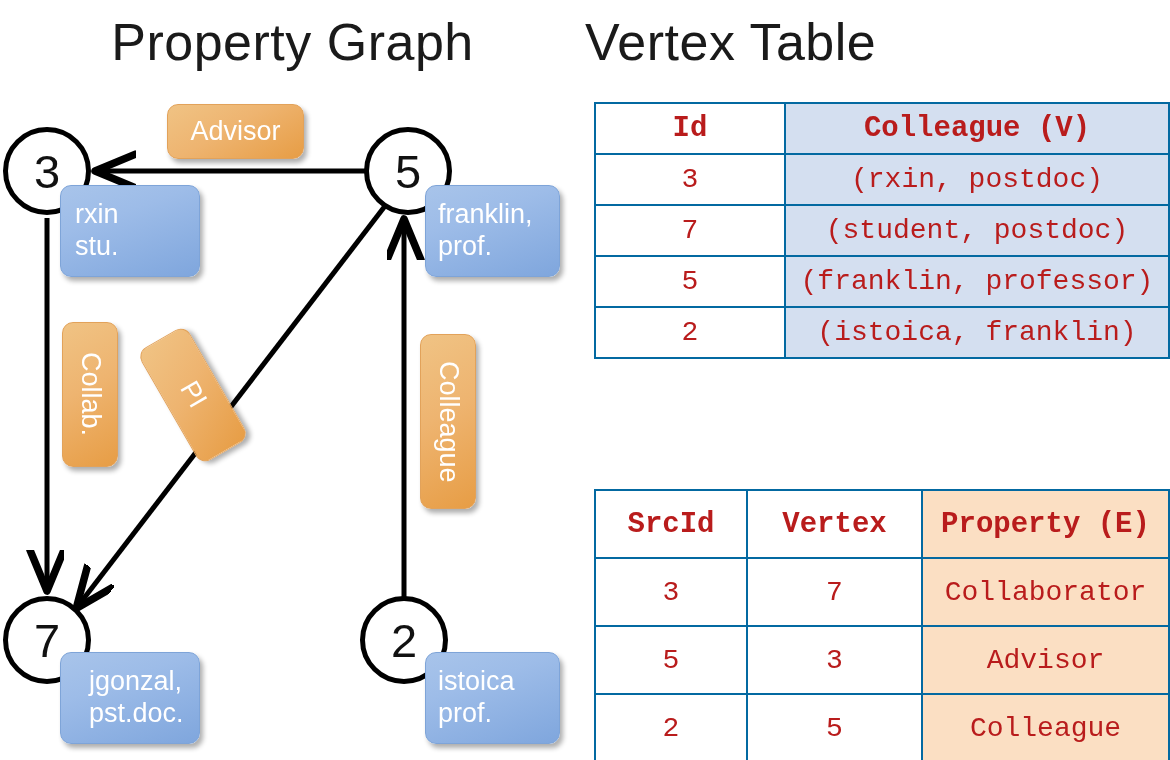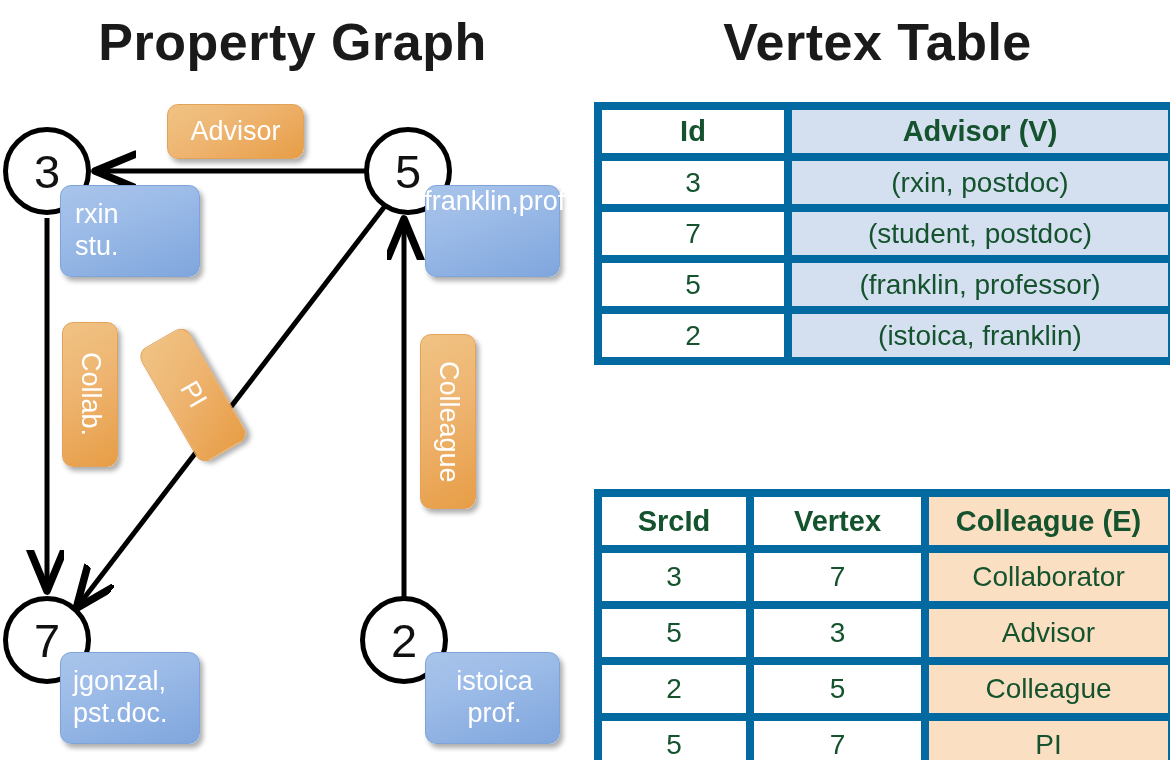--- a/index.html
+++ b/index.html
@@ -8,27 +8,27 @@
     background: #ffffff;
     font-family: "Liberation Sans", sans-serif;
     overflow: hidden;
   }
   #root { position: relative; width: 1170px; height: 760px; }
 
   
   .big-title {
     position: absolute;
     font-family: "Liberation Sans", sans-serif;
-    font-weight: 700;
+    font-weight: 400;
     color: #1a1a1a;
     white-space: nowrap;
     letter-spacing: 0.5px;
   }
   #title-property-graph { left: 0; top: 12px; width: 585px; text-align: center; font-size: 52px; }
-  #title-vertex-table  { left: 585px; top: 12px; width: 585px; text-align: center; font-size: 52px; }
+  #title-vertex-table  { left: 585px; top: 12px; width: 585px; font-size: 52px; }
   #title-edge-table    { left: 585px; top: 402px; width: 585px; text-align: center; font-size: 52px; }
 
   
   #graph-panel { position: absolute; left: 0; top: 0; width: 585px; height: 760px; }
   #graph-svg { position: absolute; left: 0; top: 0; width: 585px; height: 760px; }
 
   .node-circle {
     position: absolute;
     width: 88px; height: 88px;
     border: 5px solid #000;
@@ -66,35 +66,35 @@
   .lbl.vtext { writing-mode: vertical-rl; text-orientation: mixed; }
 
   
   .tbl {
     position: absolute;
     border-collapse: collapse;
     table-layout: fixed;
     background: #fff;
   }
   .tbl td, .tbl th {
-    border: 8px solid #0369a1;
+    border: 2px solid #0369a1;
     text-align: center;
-    font-family: Liberation Sans, sans-serif;
+    font-family: Liberation Mono, monospace;
     font-weight: 300;
-    color: #14532d;
+    color: #b91c1c;
   }
   .tbl .hdr { font-weight: 700; }
 
   #vertex-table { left: 594px; top: 102px; width: 574px; }
   #vertex-table td { height: 51px; font-size: 28px; }
   #vertex-table .col-prop { background: #d4dff0; }
   #vertex-table .hdr { font-size: 29px; }
 
   #edge-table { left: 594px; top: 489px; width: 574px; }
-  #edge-table td { height: 56px; font-size: 28px; }
+  #edge-table td { height: 68px; font-size: 28px; }
   #edge-table .col-prop { background: #fbdfc3; }
   #edge-table .hdr { font-size: 29px; }
 </style>
 </head>
 <body>
 
 <div id="root">
 
   <div class="big-title" id="title-property-graph">Property Graph</div>
 
@@ -122,31 +122,31 @@
     <div class="node-circle" style="left:3px;  top:127px;">3</div>
     <div class="node-circle" style="left:364px; top:127px;">5</div>
     <div class="node-circle" style="left:3px;  top:596px;">7</div>
     <div class="node-circle" style="left:360px; top:596px;">2</div>
 
     <div class="lbl blue" style="left:60px; top:185px; width:140px; height:92px; flex-direction:column; align-items:flex-start; padding-left:14px;">
       <span>rxin</span>
       <span>stu.</span>
     </div>
 
-    <div class="lbl blue" style="left:425px; top:185px; width:135px; height:92px; flex-direction:row; align-items:flex-start; padding-left:12px;">
+    <div class="lbl blue" style="left:425px; top:185px; width:135px; height:92px; flex-direction:column; align-items:flex-start; padding-left:12px;">
       <span>franklin,</span>
       <span>prof.</span>
     </div>
 
-    <div class="lbl blue" style="left:60px; top:652px; width:140px; height:92px; flex-direction:column; align-items:flex-start; padding-left:12px;">
+    <div class="lbl blue" style="left:60px; top:652px; width:140px; height:92px; flex-direction:column; align-items:flex-start; padding-left:28px;">
       <span>jgonzal,</span>
       <span>pst.doc.</span>
     </div>
 
-    <div class="lbl blue" style="left:425px; top:652px; width:135px; height:92px; flex-direction:column; align-items:center; padding-left:4px;">
+    <div class="lbl blue" style="left:425px; top:652px; width:135px; height:92px; flex-direction:column; align-items:flex-start; padding-left:12px;">
       <span>istoica</span>
       <span>prof.</span>
     </div>
 
     <div class="lbl orange" style="left:167px; top:104px; width:137px; height:55px;">Advisor</div>
 
     <div class="lbl orange vtext" style="left:62px; top:322px; width:56px; height:145px;">Collab.</div>
 
     <div class="lbl orange vtext" style="left:165px; top:330px; width:56px; height:130px; transform: rotate(-30deg); transform-origin: center center;">PI</div>
 
@@ -155,21 +155,21 @@
   </div>
 
   <table class="tbl" id="vertex-table">
     <colgroup>
         <col style="width:190px">
         <col style="width:384px">
       </colgroup>
     <tbody>
       <tr>
         <td class="hdr">Id</td>
-        <td class="hdr col-prop">Advisor (V)</td>
+        <td class="hdr col-prop">Colleague (V)</td>
       </tr>
       <tr>
         <td>3</td>
         <td class="col-prop">(rxin, postdoc)</td>
       </tr>
       <tr>
         <td>7</td>
         <td class="col-prop">(student, postdoc)</td>
       </tr>
       <tr>
@@ -186,21 +186,21 @@
   <table class="tbl" id="edge-table">
     <colgroup>
         <col style="width:152px">
         <col style="width:175px">
         <col style="width:247px">
       </colgroup>
     <tbody>
       <tr>
         <td class="hdr">SrcId</td>
         <td class="hdr">Vertex</td>
-        <td class="hdr col-prop">Colleague (E)</td>
+        <td class="hdr col-prop">Property (E)</td>
       </tr>
       <tr>
         <td>3</td>
         <td>7</td>
         <td class="col-prop">Collaborator</td>
       </tr>
       <tr>
         <td>5</td>
         <td>3</td>
         <td class="col-prop">Advisor</td>

